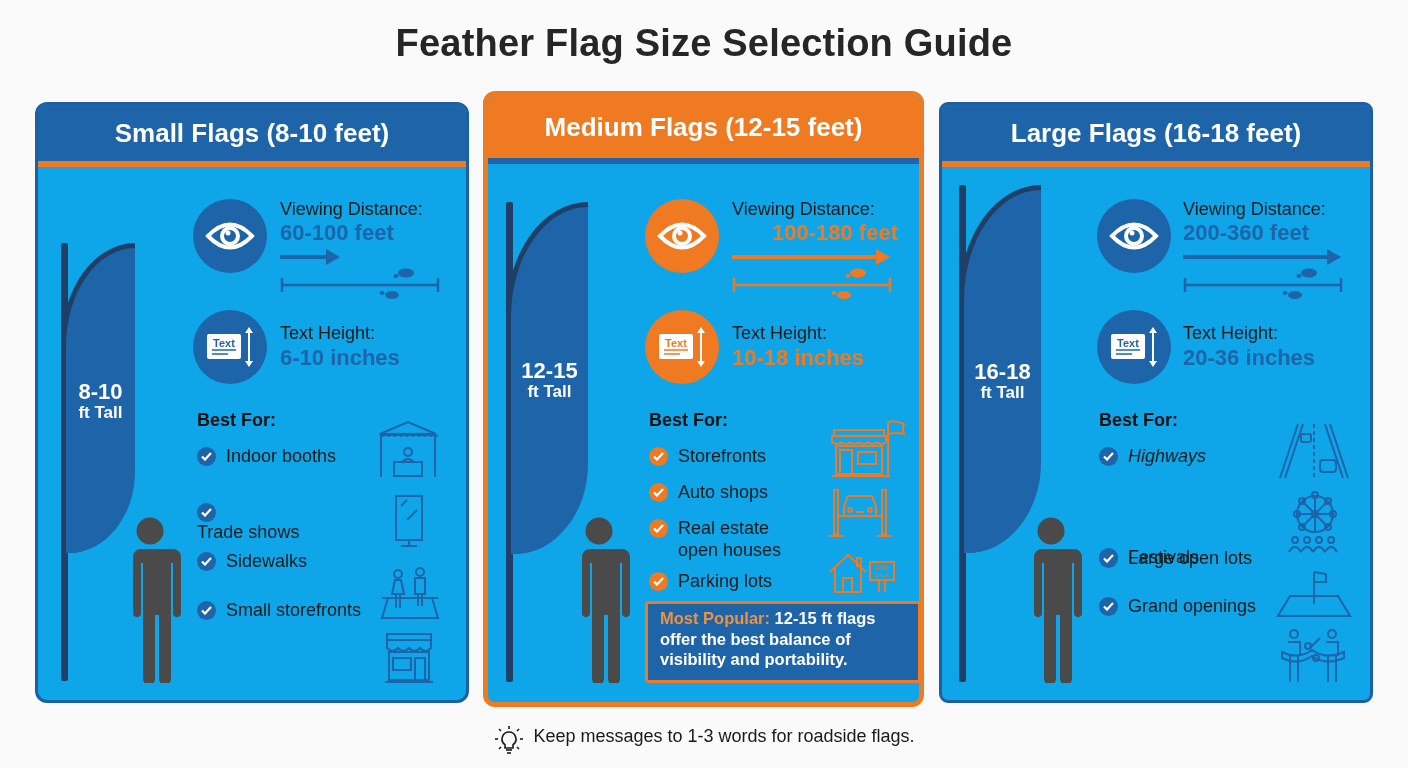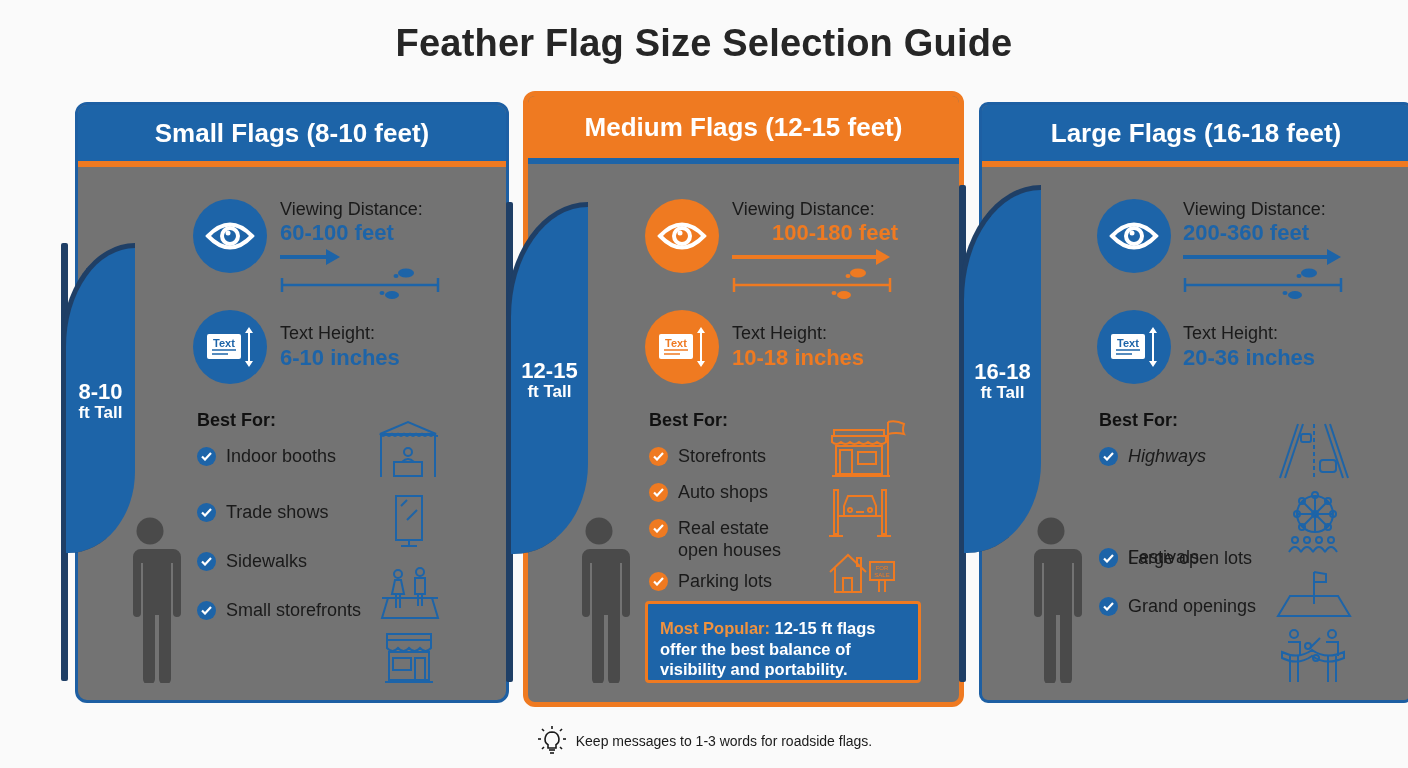--- a/index.html
+++ b/index.html
@@ -1,20 +1,20 @@
 <!DOCTYPE html>
 <html><head>
 <meta charset="utf-8">
 <style>
   * { box-sizing: border-box; margin: 0; padding: 0; }
   html, body { width: 1408px; height: 768px; background: #fafafa; overflow: hidden; }
   body { font-family: "Liberation Sans", "DejaVu Sans", sans-serif; color: #1a1a1a; position: relative; }
   .title { position: absolute; left: 0; top: 22px; width: 1408px; text-align: center; font-size: 38px; font-weight: 700; color: #262626; letter-spacing: 0.2px; }
 
-  .card { position: absolute; background: #737373; border-radius: 12px; overflow: hidden; margin-left: 40px; }
+  .card { position: absolute; background: #0ea5e9; border-radius: 12px; overflow: hidden; }
   .card.blue { border: 3px solid #1d5fa3; }
   .card.orange { border: 5px solid #ef7a21; }
   .card-head { position: absolute; left: 0; top: 0; right: 0; height: 56px; display: flex; align-items: center; justify-content: center; color: #fff; font-weight: 700; font-size: 26px; }
   .card.blue .card-head { background: #1d64a8; }
   .card.orange .card-head { background: #ef7a21; height: 62px; }
   .stripe { position: absolute; left: 0; right: 0; height: 6px; }
   .card.blue .stripe { top: 56px; background: #ef7a21; }
   .card.orange .stripe { top: 62px; background: #1d64a8; }
 
   .pole { position: absolute; width: 7px; background: #1f3f66; border-radius: 2px; }
@@ -34,24 +34,24 @@
   .val.orange { color: #ef7a21; }
 
   .arrow { position: absolute; }
   .best { position: absolute; font-size: 18px; font-weight: 700; color: #111; }
   .item { position: absolute; display: flex; align-items: flex-start; font-size: 18px; color: #1a1a1a; line-height: 1.2; }
   .chk { width: 19px; height: 19px; border-radius: 50%; margin-right: 10px; flex: none; display: flex; align-items: center; justify-content: center; margin-top: 1px; }
   .chk.blue { background: #1d64a8; }
   .chk.orange { background: #ef7a21; }
   .ico { position: absolute; }
 
-  .popular { position: absolute; left: 645px; top: 601px; width: 276px; height: 82px; background: #1d64a8; border: 3px solid #ef7a21; border-radius: 4px; padding: 14px 12px; color: #fff; font-weight: 700; font-size: 16.5px; line-height: 1.25; }
+  .popular { position: absolute; left: 645px; top: 601px; width: 276px; height: 82px; background: #1d64a8; border: 3px solid #ef7a21; border-radius: 4px; padding: 4px 12px; color: #fff; font-weight: 700; font-size: 16.5px; line-height: 1.25; }
   .popular .hl { color: #f0923e; }
 
-  .tip { position: absolute; left: 0; top: 726px; width: 1408px; display: flex; justify-content: center; align-items: center; font-size: 14px; color: #1a1a1a; }
+  .tip { position: absolute; left: 0; top: 726px; width: 1408px; display: flex; justify-content: center; font-size: 18px; color: #1a1a1a; }
   .tip svg { margin-right: 8px; }
 </style>
 </head>
 <body>
 
 <div class="title">Feather Flag Size Selection Guide</div>
 
 <div class="card blue" style="left:35px;top:102px;width:434px;height:601px;">
   <div class="card-head">Small Flags (8-10 feet)</div>
   <div class="stripe"></div>
@@ -106,21 +106,21 @@
 
 <div class="best" style="left:197px;top:410px;">Best For:</div>
 <div class="item" style="left:197px;top:446px;">
     <span class="chk blue">
       <svg width="11" height="9">
         <path d="M1 4.5 L4 7.5 L10 1" stroke="#fff" stroke-width="2.2" fill="none"></path>
       </svg>
     </span>
     <span>Indoor booths</span>
   </div>
-<div class="item" style="left:197px;top:502px;">
+<div class="item" style="left:197px;top:502px;flex-direction:column;">
     <span class="chk blue">
       <svg width="11" height="9">
         <path d="M1 4.5 L4 7.5 L10 1" stroke="#fff" stroke-width="2.2" fill="none"></path>
       </svg>
     </span>
     <span>Trade shows</span>
   </div>
 <div class="item" style="left:197px;top:551px;">
     <span class="chk blue">
       <svg width="11" height="9">

